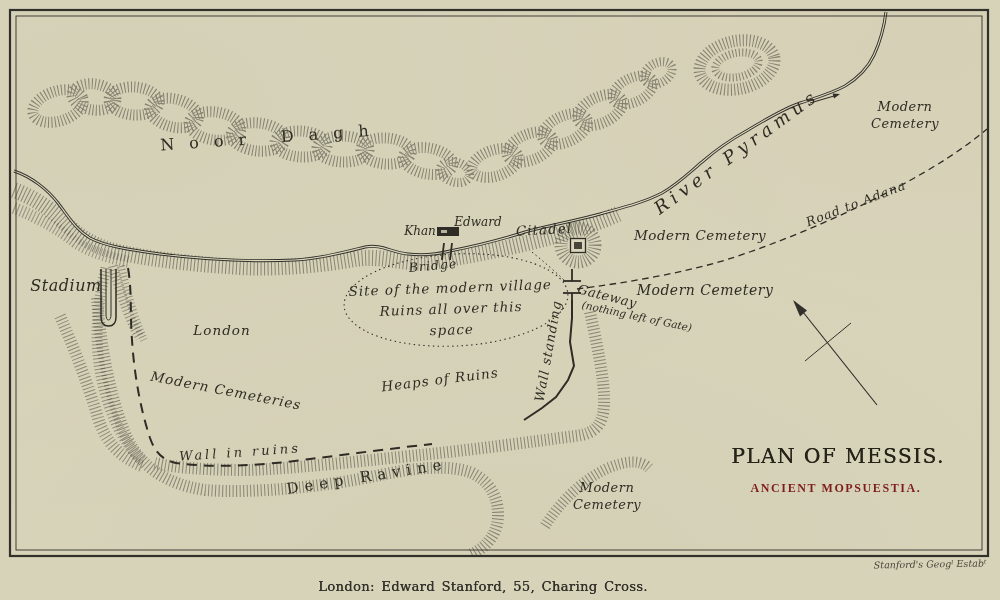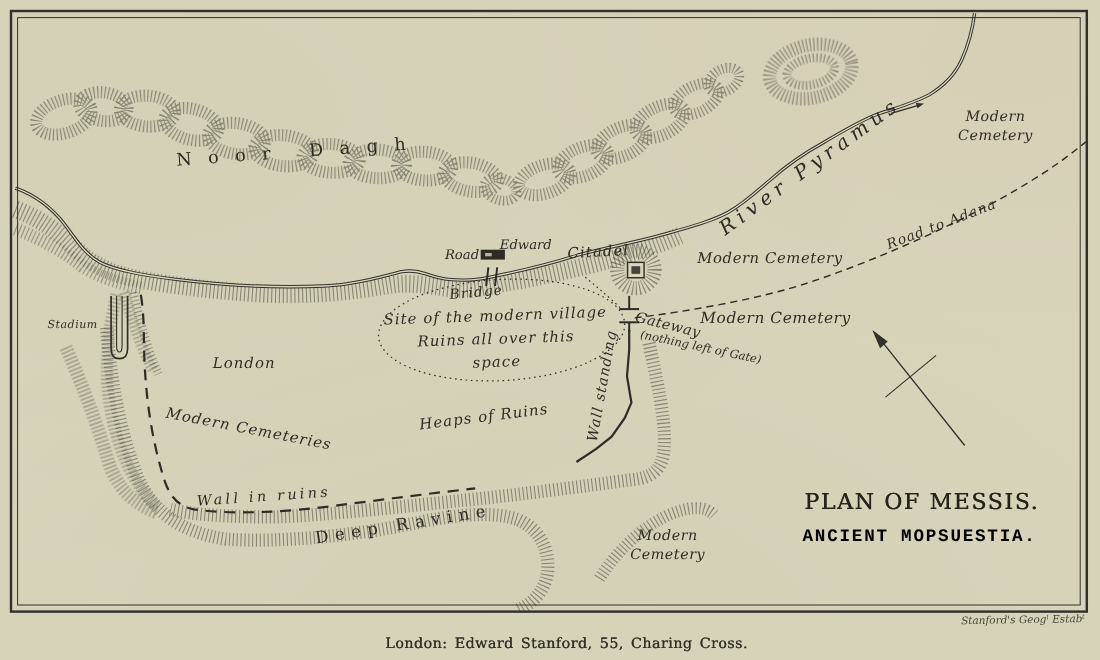--- a/index.html
+++ b/index.html
@@ -19,28 +19,28 @@
     font-family:"DejaVu Serif", serif;line-height:1.15;
   }
   .lbl.italic{font-style:italic;}
   .lbl.roman{font-style:normal;}
   .title-text{
     position:absolute;white-space:nowrap;color:#262419;text-align:left;
     font-family:"DejaVu Serif", serif;font-size:20px;letter-spacing:1.5px;
     text-shadow:0.4px 0 0 #262419;transform:translate(-50%,-50%);
   }
   .subtitle-text{
-    position:absolute;white-space:nowrap;color:#000000;
-    font-family:Liberation Mono, monospace;font-size:16px;font-weight:600;
+    position:absolute;white-space:nowrap;color:#7f1d1d;
+    font-family:Liberation Serif, serif;font-size:12px;font-weight:600;
     letter-spacing:1.6px;transform:translate(-50%,-50%);
   }
   .imprint-text{
     position:absolute;white-space:nowrap;color:#33312a;
     font-family:"DejaVu Serif", serif;font-size:13px;letter-spacing:.4px;
-    word-spacing:2px;text-shadow:0.3px 0 0 #33312a;transform:translate(-50%,-50%);margin-left:32px;
+    word-spacing:2px;text-shadow:0.3px 0 0 #33312a;transform:translate(-50%,-50%);
   }
   .credit-text{
     position:absolute;white-space:nowrap;color:#4a473c;
     font-family:"DejaVu Serif", serif;font-style:italic;font-size:9.5px;
     transform:translate(-50%,-50%) rotate(-1deg);
   }
 </style>
 </head>
 <body>
 
@@ -186,21 +186,21 @@
       <div>River Pyramus</div>
     </div>
     <div class="lbl italic" style="left: 905px; top: 115px; font-size: 13px; letter-spacing: 0.5px; line-height: 17px; transform: translate(-50%, -50%) rotate(0deg);">
       <div>Modern</div>
       <div>Cemetery</div>
     </div>
     <div class="lbl italic" style="left: 856px; top: 204px; font-size: 12.5px; letter-spacing: 1px; transform: translate(-50%, -50%) rotate(-21deg);">
       <div>Road to Adana</div>
     </div>
     <div class="lbl italic" style="left: 420px; top: 232px; font-size: 12px; letter-spacing: 0px; transform: translate(-50%, -50%) rotate(0deg);">
-      <div>Road</div>
+      <div>Khan</div>
     </div>
     <div class="lbl italic" style="left: 478px; top: 223px; font-size: 12px; letter-spacing: 0px; transform: translate(-50%, -50%) rotate(0deg);">
       <div>Edward</div>
     </div>
     <div class="lbl italic" style="left: 433px; top: 266px; font-size: 12.5px; letter-spacing: 1px; transform: translate(-50%, -50%) rotate(-5deg);">
       <div>Bridge</div>
     </div>
     <div class="lbl italic" style="left: 544px; top: 230px; font-size: 13.5px; letter-spacing: 1px; transform: translate(-50%, -50%) rotate(-3deg);">
       <div>Citadel</div>
     </div>
@@ -217,21 +217,21 @@
       <div>(nothing left of Gate)</div>
     </div>
     <div class="lbl italic" style="left: 549px; top: 351px; font-size: 13px; letter-spacing: 1px; transform: translate(-50%, -50%) rotate(-80deg);">
       <div>Wall standing</div>
     </div>
     <div class="lbl italic" style="left: 451px; top: 309px; font-size: 13.5px; letter-spacing: 1px; line-height: 21px; transform: translate(-50%, -50%) rotate(-2deg);">
       <div>Site of the modern village</div>
       <div>Ruins all over this</div>
       <div>space</div>
     </div>
-    <div class="lbl italic" style="left: 66px; top: 296px; font-size: 10px; letter-spacing: 0.5px; transform: translate(-50%, -50%) rotate(0deg);">
+    <div class="lbl italic" style="left: 66px; top: 286px; font-size: 16px; letter-spacing: 0.5px; transform: translate(-50%, -50%) rotate(0deg);">
       <div>Stadium</div>
     </div>
     <div class="lbl italic" style="left: 222px; top: 331px; font-size: 13.5px; letter-spacing: 1px; transform: translate(-50%, -50%) rotate(0deg);">
       <div>London</div>
     </div>
     <div class="lbl italic" style="left: 226px; top: 391px; font-size: 13.5px; letter-spacing: 1px; transform: translate(-50%, -50%) rotate(11deg);">
       <div>Modern Cemeteries</div>
     </div>
     <div class="lbl italic" style="left: 440px; top: 380px; font-size: 13.5px; letter-spacing: 1px; transform: translate(-50%, -50%) rotate(-7deg);">
       <div>Heaps of Ruins</div>

